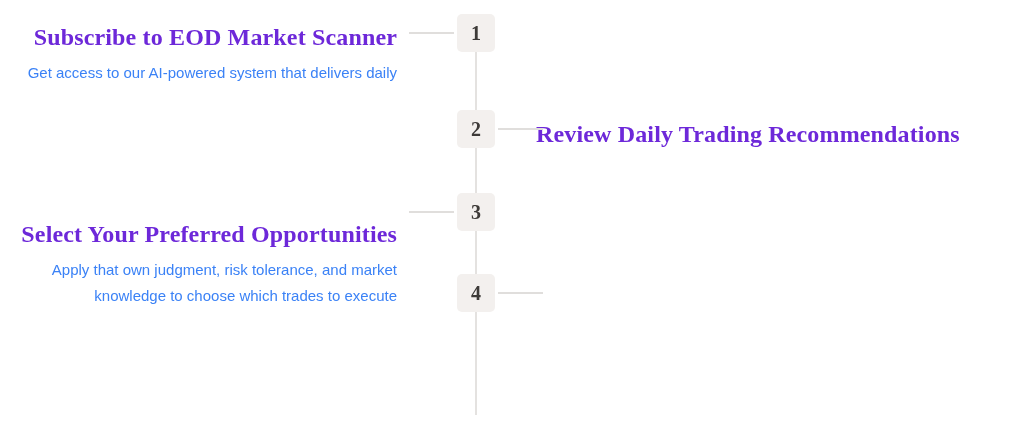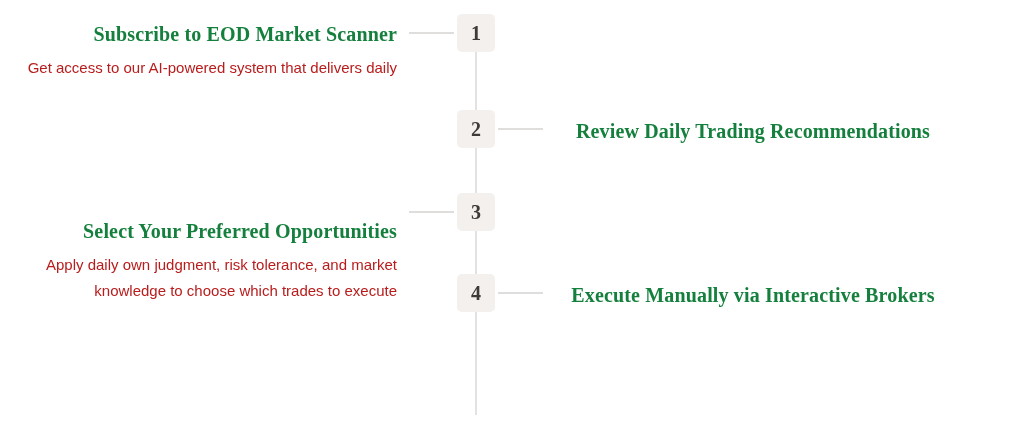--- a/index.html
+++ b/index.html
@@ -45,37 +45,37 @@
   }
   .connector.left  { left:409px; width:45px; }
   .connector.right { left:498px; width:45px; }
 
   
   .content {
     position:absolute;
     width:394px;
   }
   .content.left  { left:3px;   text-align:right; }
-  .content.right { left:556px; text-align:center;  }
+  .content.right { left:536px; text-align:center;  }
 
   .step-title {
     font-family:"Liberation Serif", serif;
     font-weight:700;
-    font-size:20px;
-    color:#15803d;
+    font-size:24px;
+    color:#6d28d9;
     letter-spacing:0.15px;
     line-height:1.25;
     white-space:nowrap;
   }
   .content.right .step-title { white-space:nowrap; }
 
   .step-desc {
     font-family:"Liberation Sans", sans-serif;
     font-size:15px;
-    color:#b91c1c;
+    color:#3b82f6;
     line-height:1.72;
     margin-top:8px;
   }
   .step-desc .line { display:block; }
 </style>
 </head>
 <body>
 
 <div id="timeline">
 
@@ -100,26 +100,25 @@
     <div class="step-title">Review Daily Trading Recommendations</div>
   </div>
 
   <div class="connector left" style="top:211px;"></div>
   <div class="badge" style="top:193px;">
     <span>3</span>
   </div>
   <div class="content left" style="top:219px;">
     <div class="step-title">Select Your Preferred Opportunities</div>
     <div class="step-desc">
-      <span class="line">Apply daily own judgment, risk tolerance, and market</span>
+      <span class="line">Apply that own judgment, risk tolerance, and market</span>
       <span class="line">knowledge to choose which trades to execute</span>
     </div>
   </div>
 
   <div class="connector right" style="top:292px;"></div>
   <div class="badge" style="top:274px;">
     <span>4</span>
   </div>
   <div class="content right" style="top:283px;">
-    <div class="step-title">Execute Manually via Interactive Brokers</div>
   </div>
 
 </div>
 
 </body></html>

